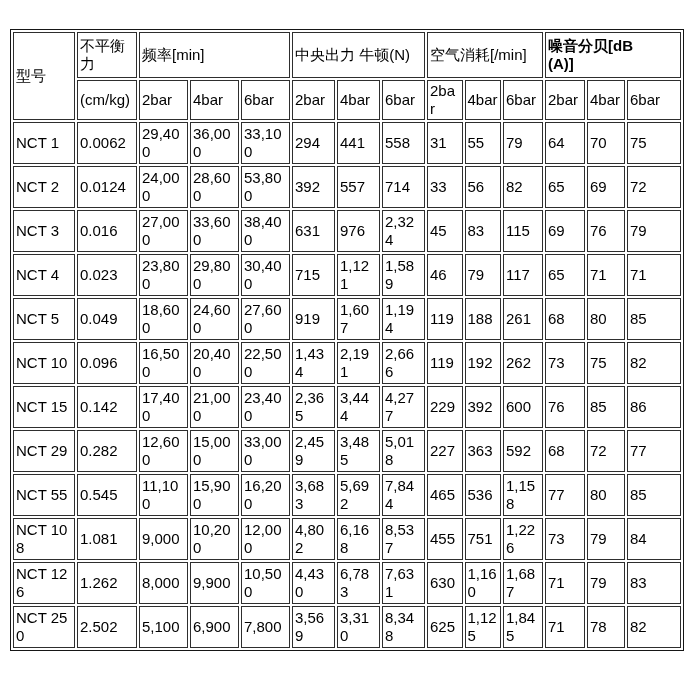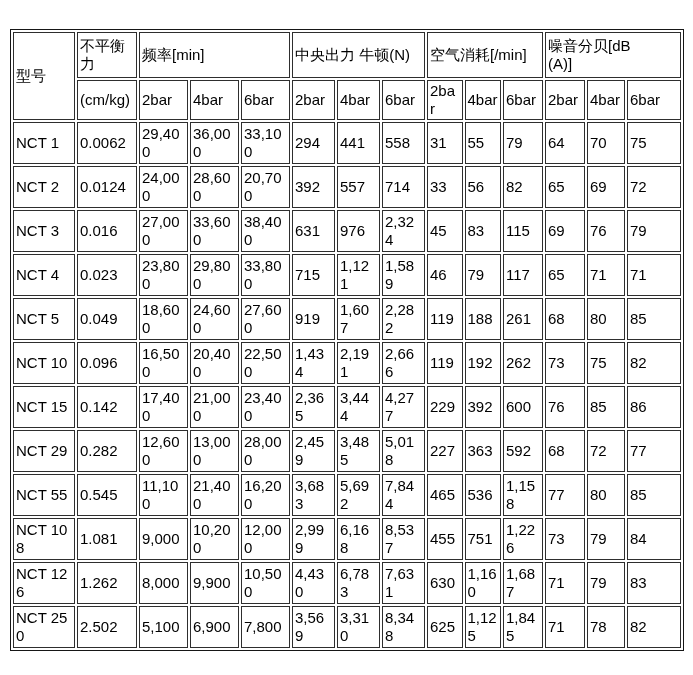--- a/index.html
+++ b/index.html
@@ -22,21 +22,21 @@
     color:#000000;
     vertical-align:middle; text-align:left;
     word-break:break-all;
     overflow:hidden;
     font-weight:normal;
     background:#ffffff;
   }
   tr.hrow1 { height:46px; }
   tr.hrow2 { height:38px; }
   tr.drow  { height:42px; }
-  .wrap-narrow { display:inline-block; max-width:85px; word-break:break-all; }
+  .wrap-narrow { display:inline-block; max-width:85px; word-break:break-all;font-weight:bold; }
 </style>
 </head>
 <body>
 
 <div class="page">
   <table class="spec">
     <colgroup>
       <col style="width:62px">
       <col style="width:60px">
       <col style="width:49px">
@@ -92,21 +92,21 @@
     <td>79</td>
     <td>64</td>
     <td>70</td>
     <td>75</td>
   </tr>
         <tr class="drow">
     <td>NCT 2</td>
     <td>0.0124</td>
     <td>24,000</td>
     <td>28,600</td>
-    <td>20,700</td>
+    <td>53,800</td>
     <td>392</td>
     <td>557</td>
     <td>714</td>
     <td>33</td>
     <td>56</td>
     <td>82</td>
     <td>65</td>
     <td>69</td>
     <td>72</td>
   </tr>
@@ -124,40 +124,40 @@
     <td>115</td>
     <td>69</td>
     <td>76</td>
     <td>79</td>
   </tr>
         <tr class="drow">
     <td>NCT 4</td>
     <td>0.023</td>
     <td>23,800</td>
     <td>29,800</td>
-    <td>33,800</td>
+    <td>30,400</td>
     <td>715</td>
     <td>1,121</td>
     <td>1,589</td>
     <td>46</td>
     <td>79</td>
     <td>117</td>
     <td>65</td>
     <td>71</td>
     <td>71</td>
   </tr>
         <tr class="drow">
     <td>NCT 5</td>
     <td>0.049</td>
     <td>18,600</td>
     <td>24,600</td>
     <td>27,600</td>
     <td>919</td>
     <td>1,607</td>
-    <td>2,282</td>
+    <td>1,194</td>
     <td>119</td>
     <td>188</td>
     <td>261</td>
     <td>68</td>
     <td>80</td>
     <td>85</td>
   </tr>
         <tr class="drow">
     <td>NCT 10</td>
     <td>0.096</td>
@@ -187,55 +187,55 @@
     <td>392</td>
     <td>600</td>
     <td>76</td>
     <td>85</td>
     <td>86</td>
   </tr>
         <tr class="drow">
     <td>NCT 29</td>
     <td>0.282</td>
     <td>12,600</td>
-    <td>13,000</td>
-    <td>28,000</td>
+    <td>15,000</td>
+    <td>33,000</td>
     <td>2,459</td>
     <td>3,485</td>
     <td>5,018</td>
     <td>227</td>
     <td>363</td>
     <td>592</td>
     <td>68</td>
     <td>72</td>
     <td>77</td>
   </tr>
         <tr class="drow">
     <td>NCT 55</td>
     <td>0.545</td>
     <td>11,100</td>
-    <td>21,400</td>
+    <td>15,900</td>
     <td>16,200</td>
     <td>3,683</td>
     <td>5,692</td>
     <td>7,844</td>
     <td>465</td>
     <td>536</td>
     <td>1,158</td>
     <td>77</td>
     <td>80</td>
     <td>85</td>
   </tr>
         <tr class="drow">
     <td>NCT 108</td>
     <td>1.081</td>
     <td>9,000</td>
     <td>10,200</td>
     <td>12,000</td>
-    <td>2,999</td>
+    <td>4,802</td>
     <td>6,168</td>
     <td>8,537</td>
     <td>455</td>
     <td>751</td>
     <td>1,226</td>
     <td>73</td>
     <td>79</td>
     <td>84</td>
   </tr>
         <tr class="drow">

